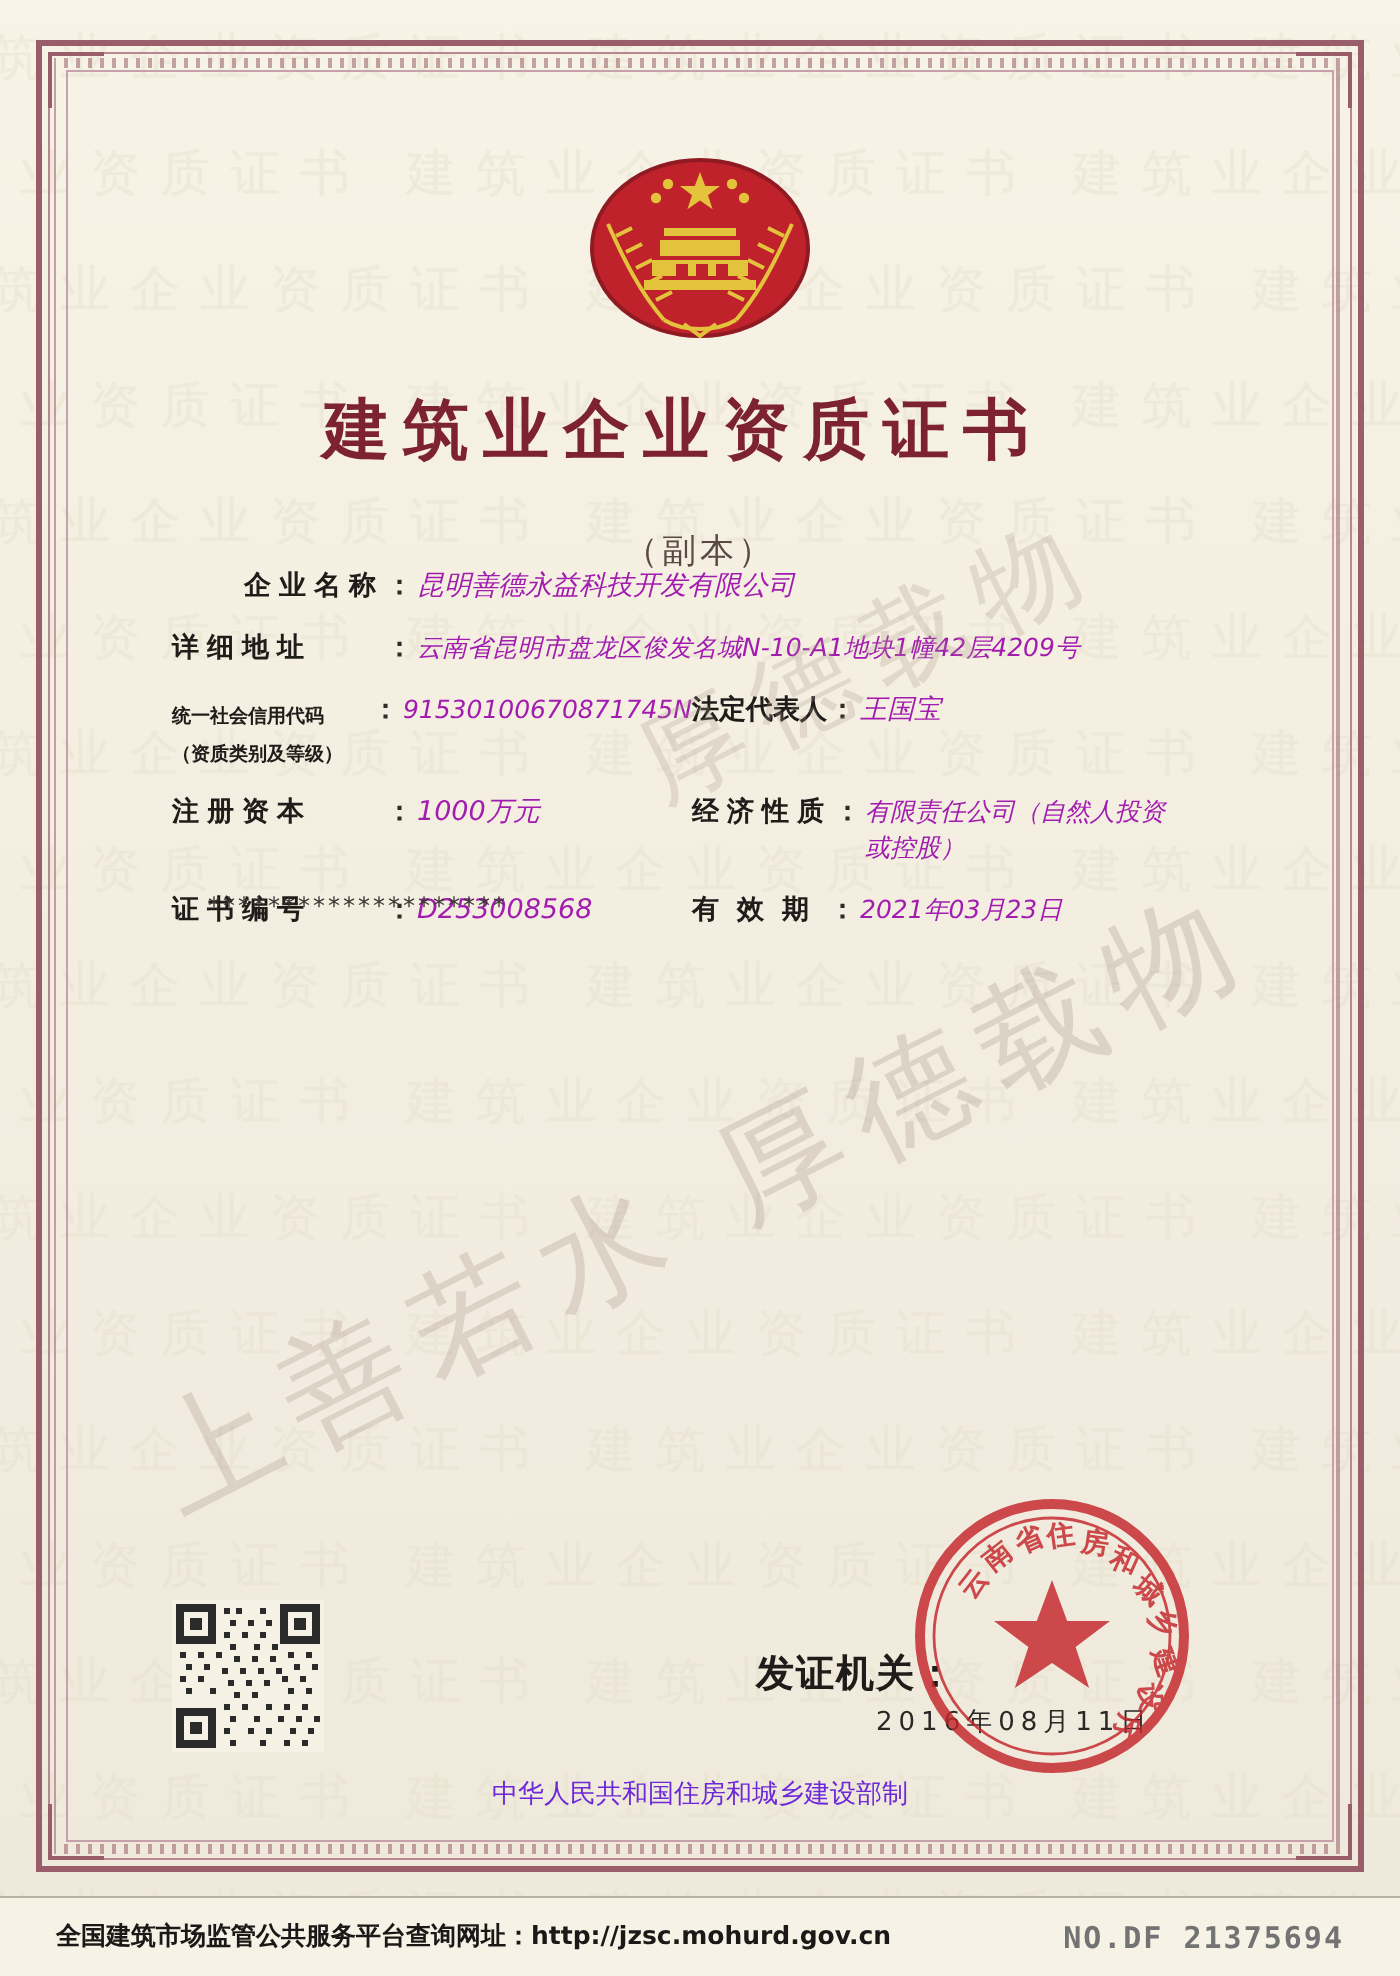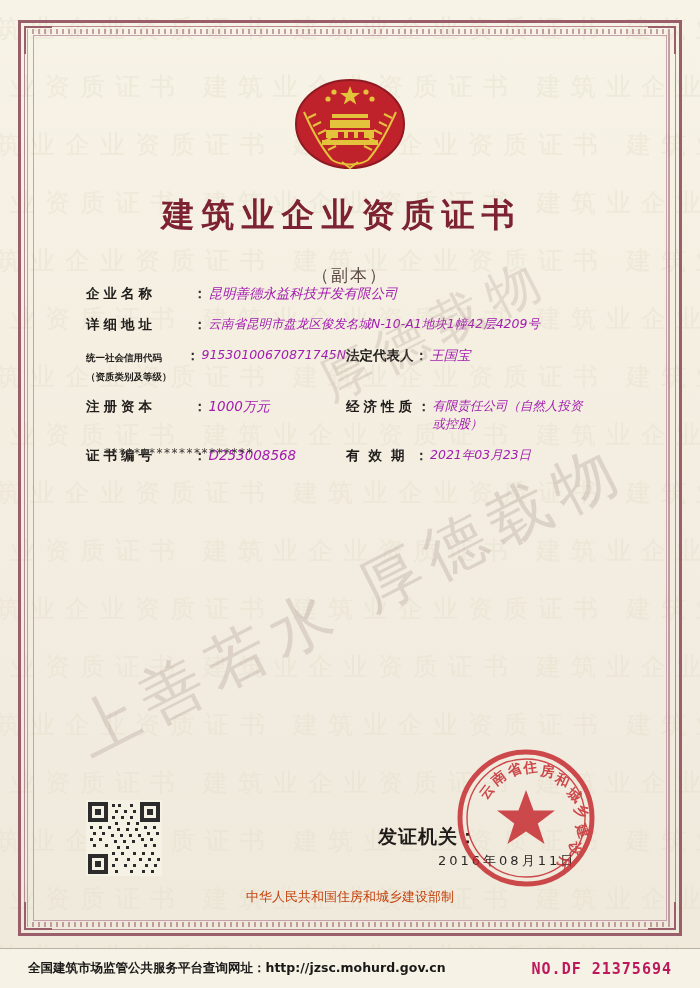--- a/index.html
+++ b/index.html
@@ -242,21 +242,21 @@
     letter-spacing: 3px;
   }
   .footer-org {
     position: absolute;
     left: 0;
     right: 0;
     top: 888px;
     text-align: center;
     font-family: "DejaVu Sans", sans-serif;
     font-size: 13px;
-    color: #c2410c;
+    color: #6d28d9;
   }
 
   
   .seal {
     position: absolute;
     left: 452px;
     top: 744px;
     width: 148px;
     height: 148px;
     opacity: 0.82;
@@ -280,21 +280,21 @@
   .bottom-left {
     font-family: "DejaVu Sans", sans-serif;
     font-size: 12.5px;
     font-weight: bold;
     color: #1b1918;
   }
   .bottom-right {
     font-family: "DejaVu Sans Mono", monospace;
     font-size: 15px;
     font-weight: bold;
-    color: #be185d;
+    color: #737373;
     letter-spacing: 1px;
     text-align: center;
   }
 
   
   .diag-wm {
     position: absolute;
     left: 50%;
     top: 600px;
     transform: translate(-50%, -50%) rotate(-27deg);
@@ -384,21 +384,21 @@
       </g>
     </svg>
   </div>
 
   <div class="title">建筑业企业资质证书</div>
   <div class="subtitle">（副本）</div>
 
   <div class="fields">
 
     <div class="row">
-      <div class="cell" style="width:528px;">
+      <div class="cell" style="width:528px;text-align:right;">
         <span class="lbl sp4 w-name">企业名称</span>
         <span class="colon">：</span>
         <span class="val">昆明善德永益科技开发有限公司</span>
       </div>
     </div>
 
     <div class="row">
       <div class="cell" style="width:528px;">
         <span class="lbl sp4 w-name">详细地址</span>
         <span class="colon">：</span>

